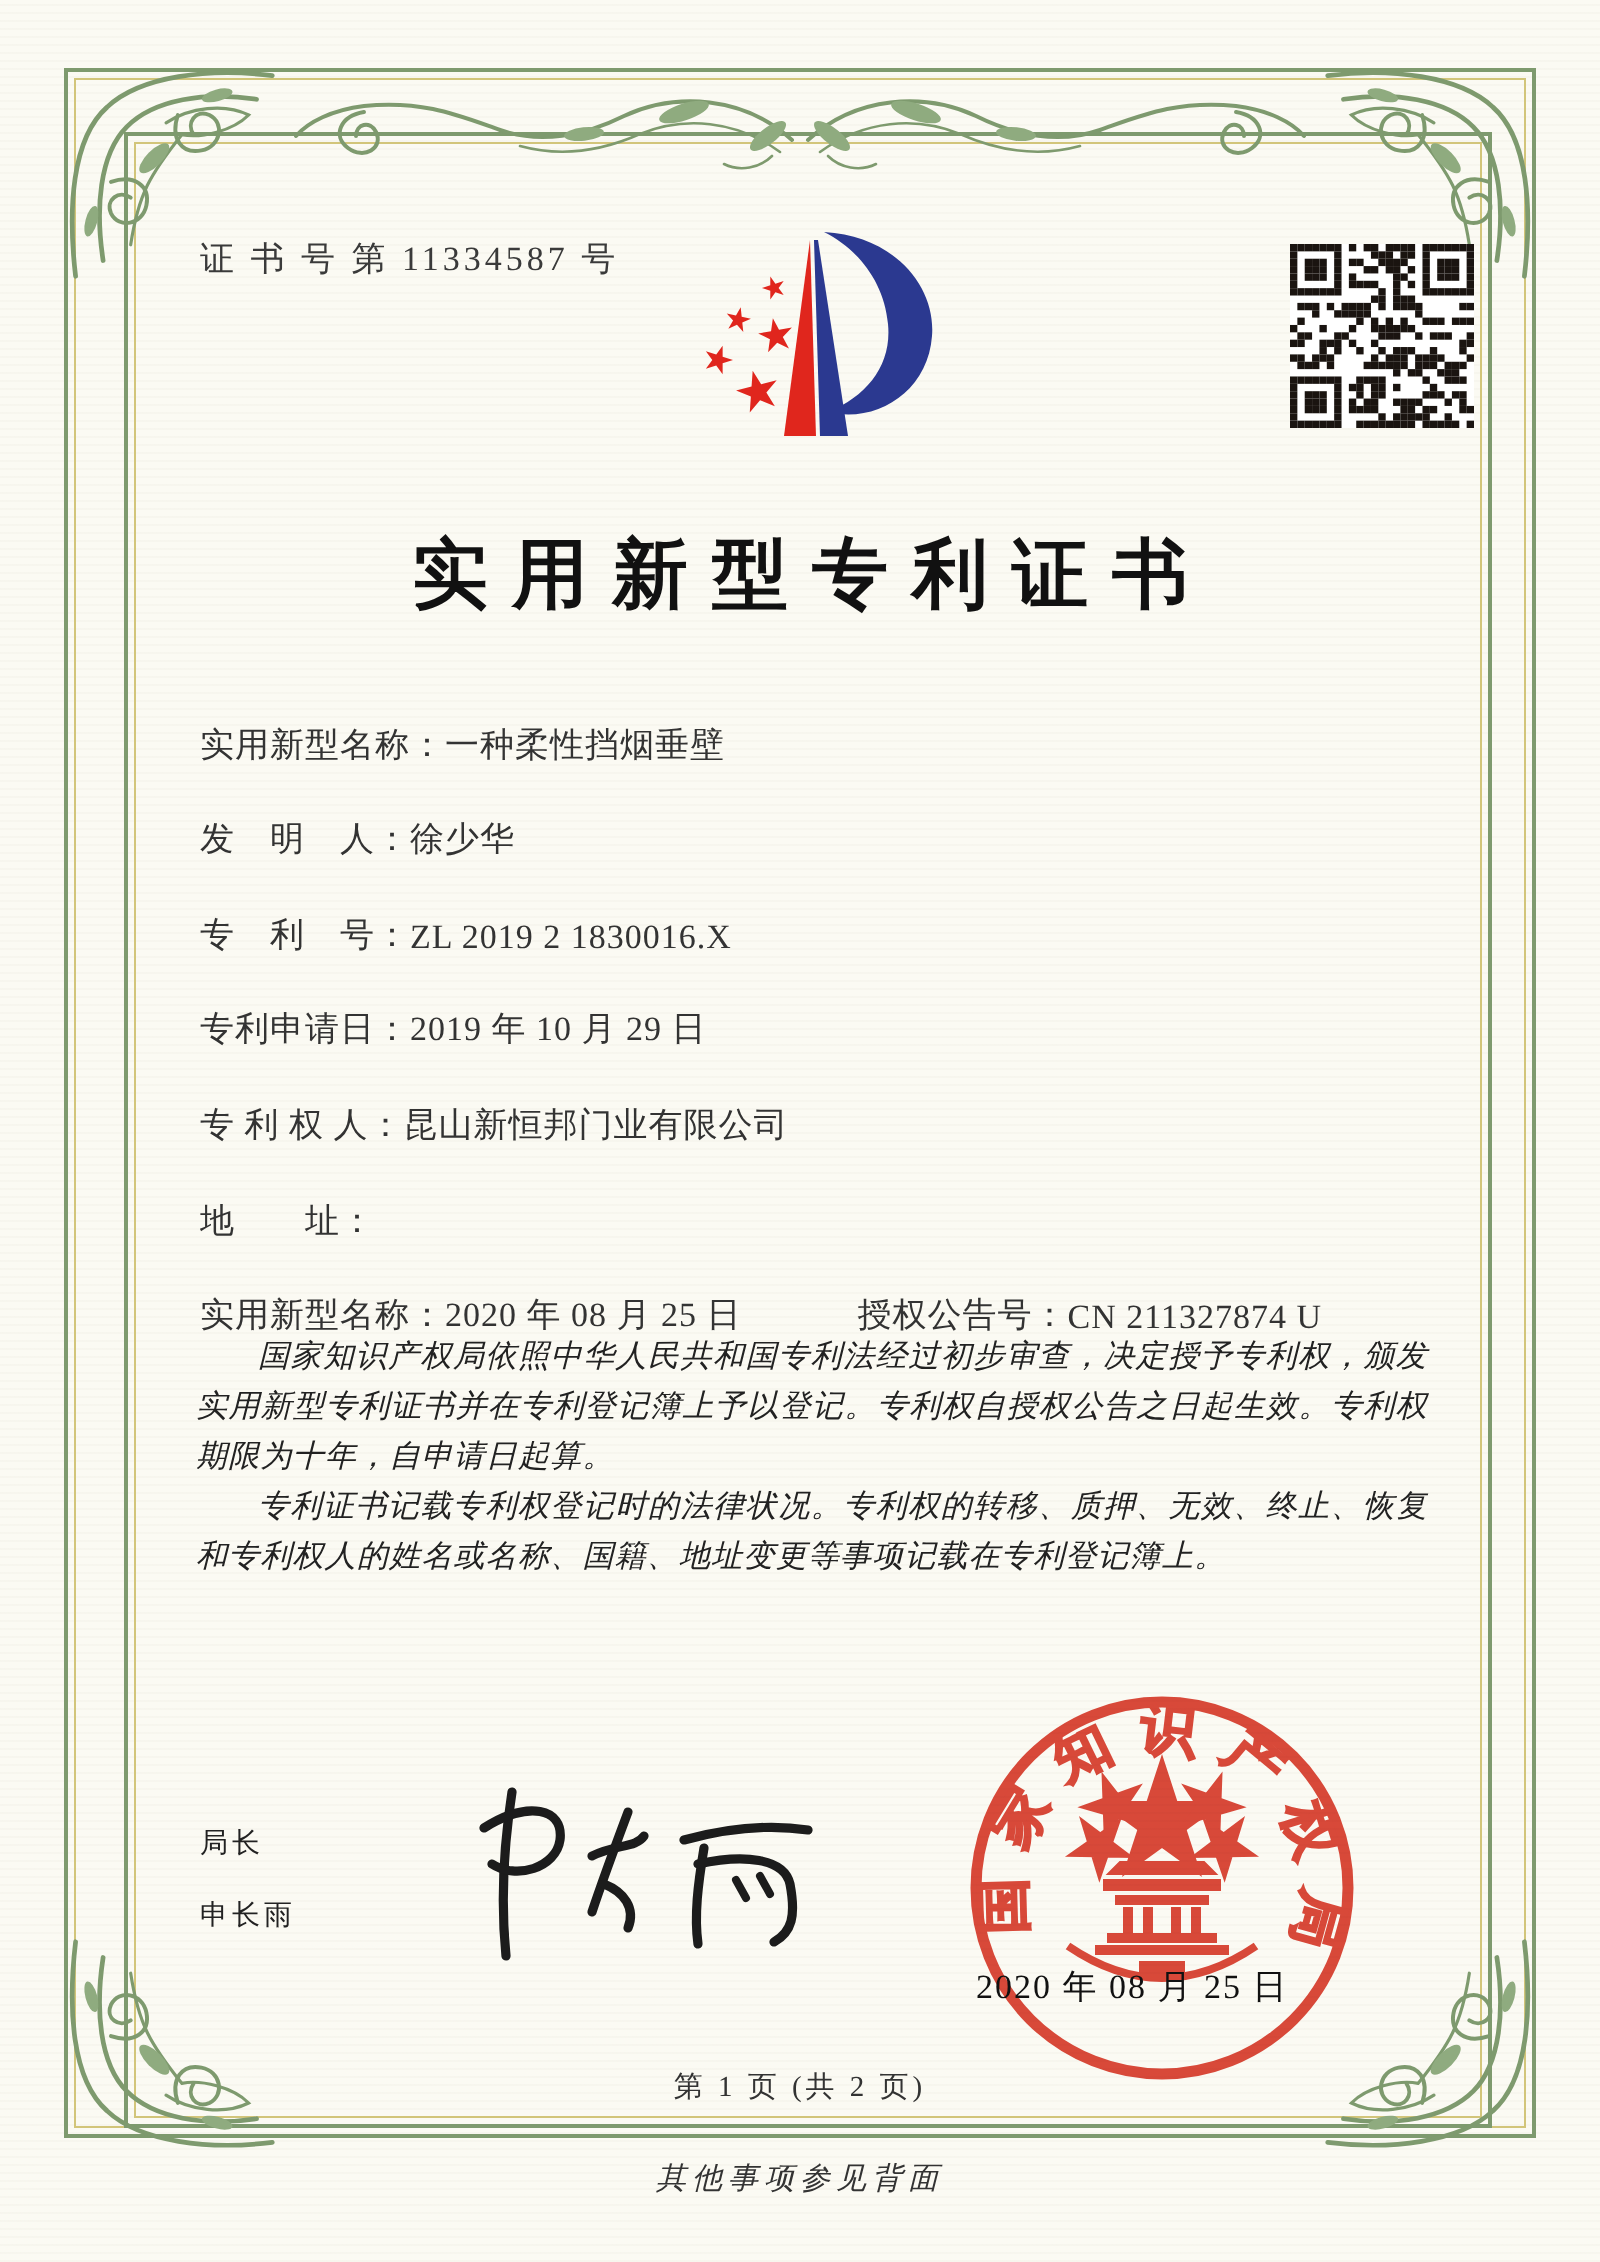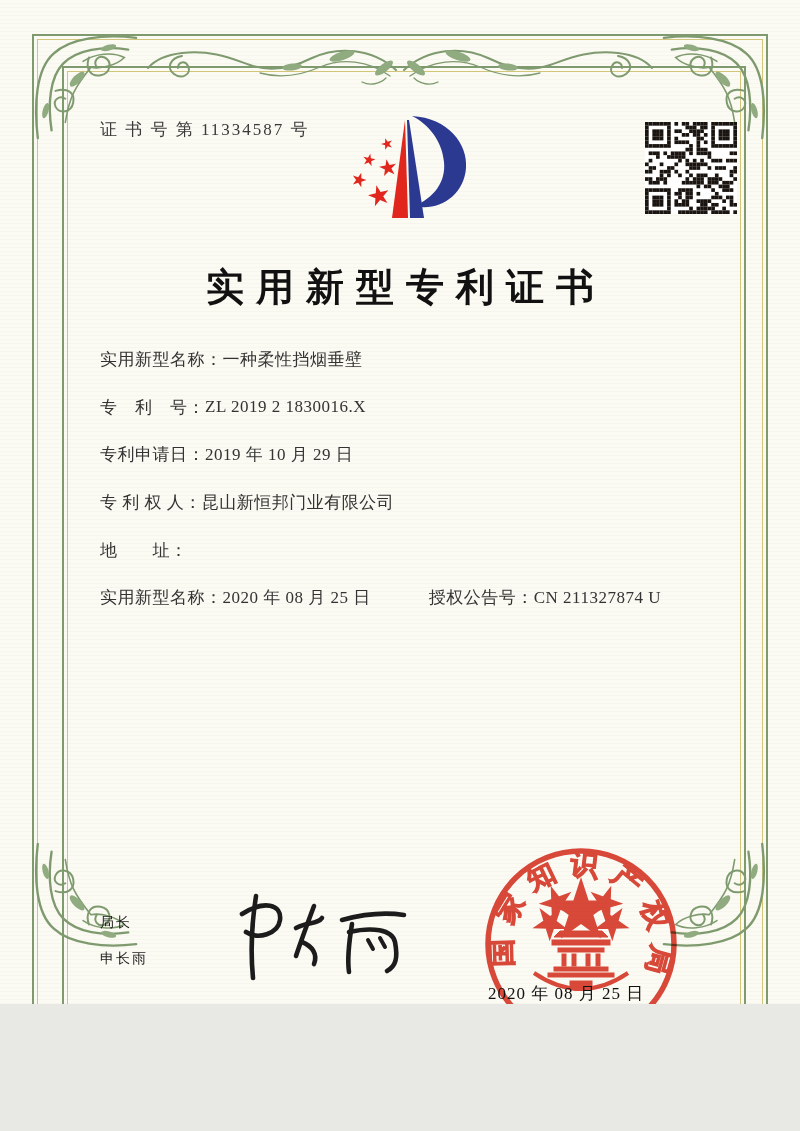--- a/index.html
+++ b/index.html
@@ -1,17 +1,17 @@
 <!DOCTYPE html>
 <html><head>
 <meta charset="utf-8">
 <style>
   html,body{margin:0;padding:0;background:#e8e8e4;}
   .page{
-    position:relative;width:800px;height:1004px;margin:0 auto;
+    position:relative;width:800px;height:1131px;margin:0 auto;
     background:#fbfaf3;
     background-image:repeating-linear-gradient(0deg, rgba(120,110,80,.03) 0 1px, transparent 1px 4px);
     font-family:"Liberation Serif","DejaVu Serif",serif;
     color:#2a2a2a;overflow:hidden;
   }
   
   .rect-outer{position:absolute;left:32px;top:34px;width:732px;height:1031px;border:2px solid #7e9a6e;}
   .rect-outer .gold{position:absolute;inset:3px;border:1px solid #d2c57a;}
   .rect-inner{position:absolute;left:62px;top:66px;width:680px;height:994px;border:2.5px solid #7e9a6e;}
   .rect-inner .gold{position:absolute;inset:3px;border:1px solid #d2c57a;}
@@ -22,21 +22,21 @@
   .corner.br{right:26px;bottom:50px;transform:scale(-1,-1);}
   .topscroll{position:absolute;left:140px;top:34px;width:520px;height:60px;}
   
   .cert-no{position:absolute;left:100px;top:118px;font-size:17px;letter-spacing:2px;color:#3a3a3a;}
   .logo{position:absolute;left:332px;top:110px;width:146px;height:114px;}
   .qr{position:absolute;left:645px;top:122px;width:92px;height:92px;}
   .title{position:absolute;left:0;top:238px;width:100%;text-align:center;
          font-size:38px;font-weight:bold;letter-spacing:12px;color:#111;text-indent:12px;margin-top:24px;}
   
   .fields{position:absolute;left:100px;top:336px;width:616px;}
-  .frow{height:47.6px;display:flex;align-items:center;font-size:17px;color:#333;letter-spacing:.5px;white-space:nowrap;}
+  .frow{height:47.6px;display:flex;align-items:flex-end;font-size:17px;color:#333;letter-spacing:.5px;white-space:nowrap;}
   .frow .lbl{color:#333;}
   .frow .val{color:#333;}
   .frow .pair2{margin-left:58px;}
   
   .paras{position:absolute;left:98px;top:666px;width:616px;font-size:15.5px;line-height:25px;
          text-align:justify;color:#222;font-style:italic;letter-spacing:.6px;}
   .paras p{margin:0;text-indent:2em;}
   
   .signer{position:absolute;left:100px;top:905px;font-size:14px;color:#222;line-height:36px;letter-spacing:2px;}
   .sig{position:absolute;left:222px;top:882px;width:200px;height:105px;}
@@ -453,20 +453,24 @@
     </svg>
 
   <div class="title">实用新型专利证书</div>
 
   <div class="fields">
     <div class="frow">
       <span class="lbl">实用新型名称：</span>
         <span class="val">一种柔性挡烟垂壁</span>
     </div>
     <div class="frow">
+      <span class="lbl">发　明　人：</span>
+        <span class="val">徐少华</span>
+    </div>
+    <div class="frow">
       <span class="lbl">专　利　号：</span>
         <span class="val">ZL 2019 2 1830016.X</span>
     </div>
     <div class="frow">
       <span class="lbl">专利申请日：</span>
         <span class="val">2019 年 10 月 29 日</span>
     </div>
     <div class="frow">
       <span class="lbl">专 利 权 人：</span>
         <span class="val">昆山新恒邦门业有限公司</span>
@@ -475,20 +479,24 @@
       <span class="lbl">地　　址：</span>
     </div>
     <div class="frow">
       <span class="lbl">实用新型名称：</span>
         <span class="val">2020 年 08 月 25 日</span>
       <span class="lbl pair2">授权公告号：</span>
         <span class="val">CN 211327874 U</span>
     </div>
   </div>
 
+  <div class="paras">
+    <p>国家知识产权局依照中华人民共和国专利法经过初步审查，决定授予专利权，颁发实用新型专利证书并在专利登记簿上予以登记。专利权自授权公告之日起生效。专利权期限为十年，自申请日起算。</p>
+    <p>专利证书记载专利权登记时的法律状况。专利权的转移、质押、无效、终止、恢复和专利权人的姓名或名称、国籍、地址变更等事项记载在专利登记簿上。</p>
+  </div>
 
   <div class="signer">
     <div>局长</div>
     <div>申长雨</div>
   </div>
 
   <svg class="sig" viewBox="0 0 200 105">
     <g fill="none" stroke="#1c1c1c" stroke-width="4.6" stroke-linecap="round" stroke-linejoin="round">
       <path d="M34,14 C30,40 28,66 31,96"></path>
       <path d="M20,32 C42,18 60,22 58,38 C56,52 36,58 24,50"></path>
@@ -526,15 +534,16 @@
           <rect x="114" y="109" width="4" height="12"></rect>
         <rect x="72" y="122" width="54" height="4"></rect>
         <rect x="66" y="128" width="66" height="4"></rect>
         <path d="M52,128 Q99,160 146,128" fill="none" stroke-width="4"></path>
         <rect x="88" y="136" width="22" height="7"></rect>
       </g>
     </g>
   </svg>
   <div class="seal-date">2020 年 08 月 25 日</div>
 
+  <div class="pageno">第 1 页 (共 2 页)</div>
   <div class="backnote">其他事项参见背面</div>
 
 </div>
 
 </body></html>

